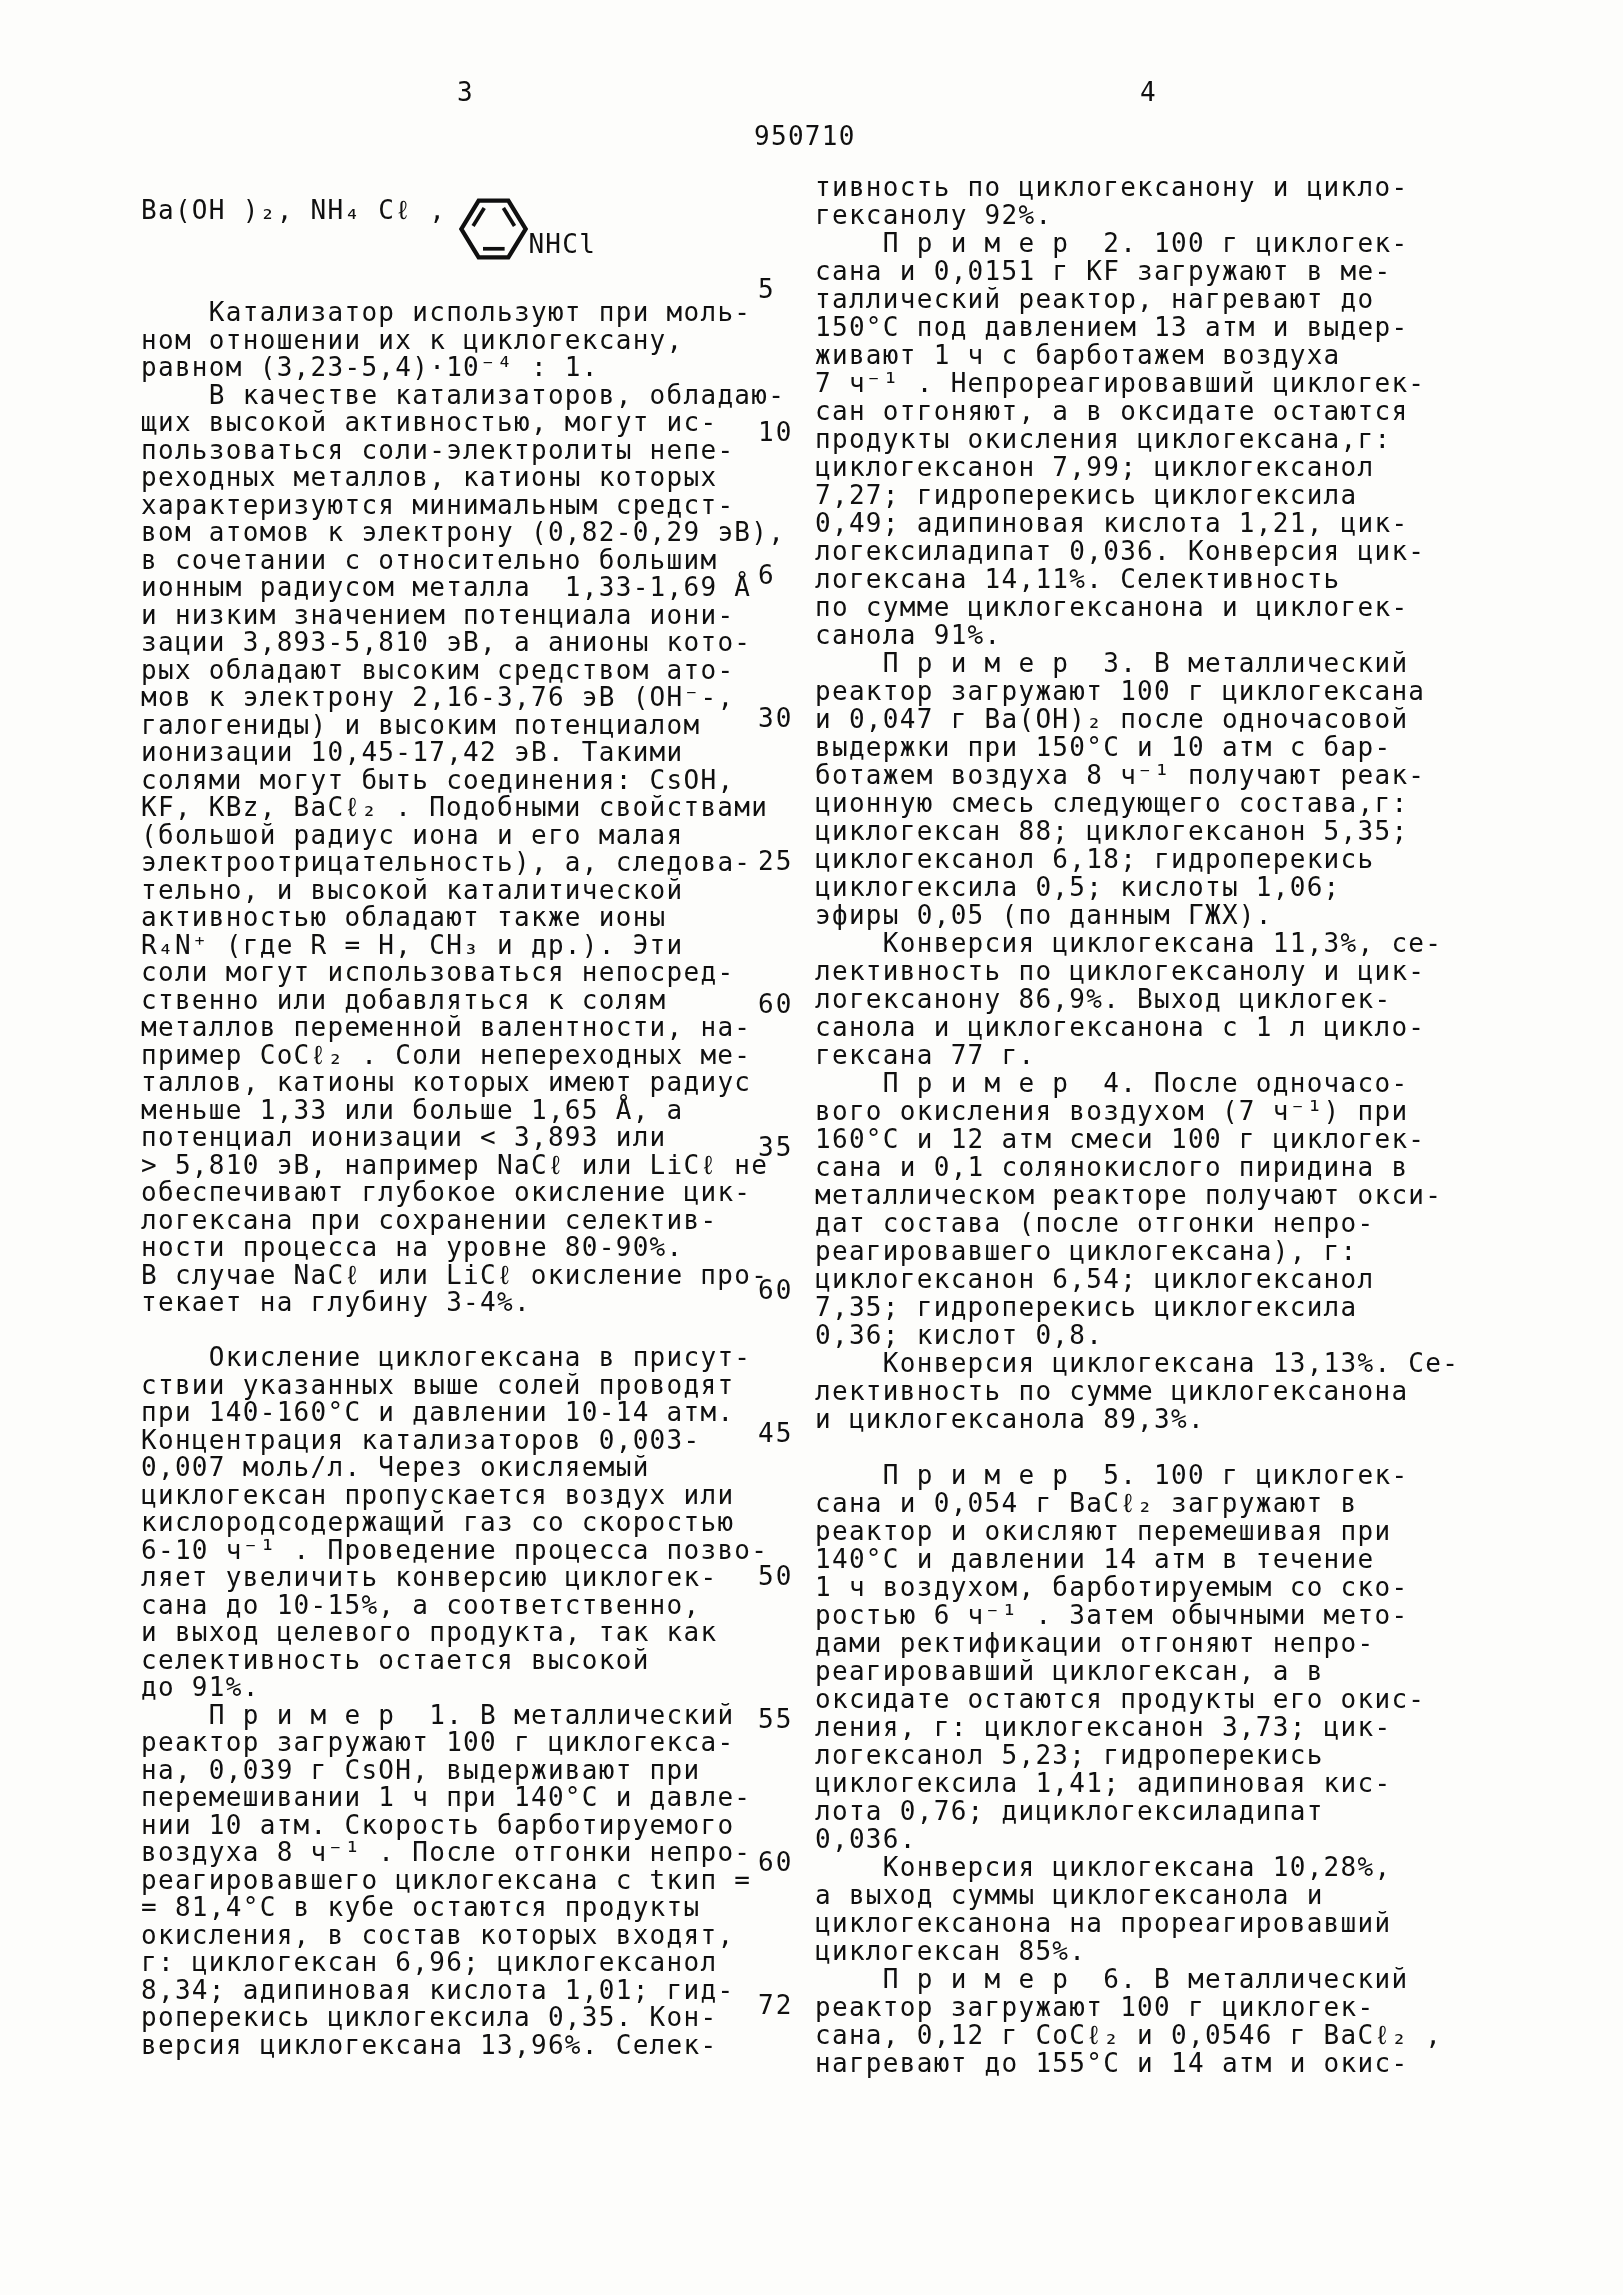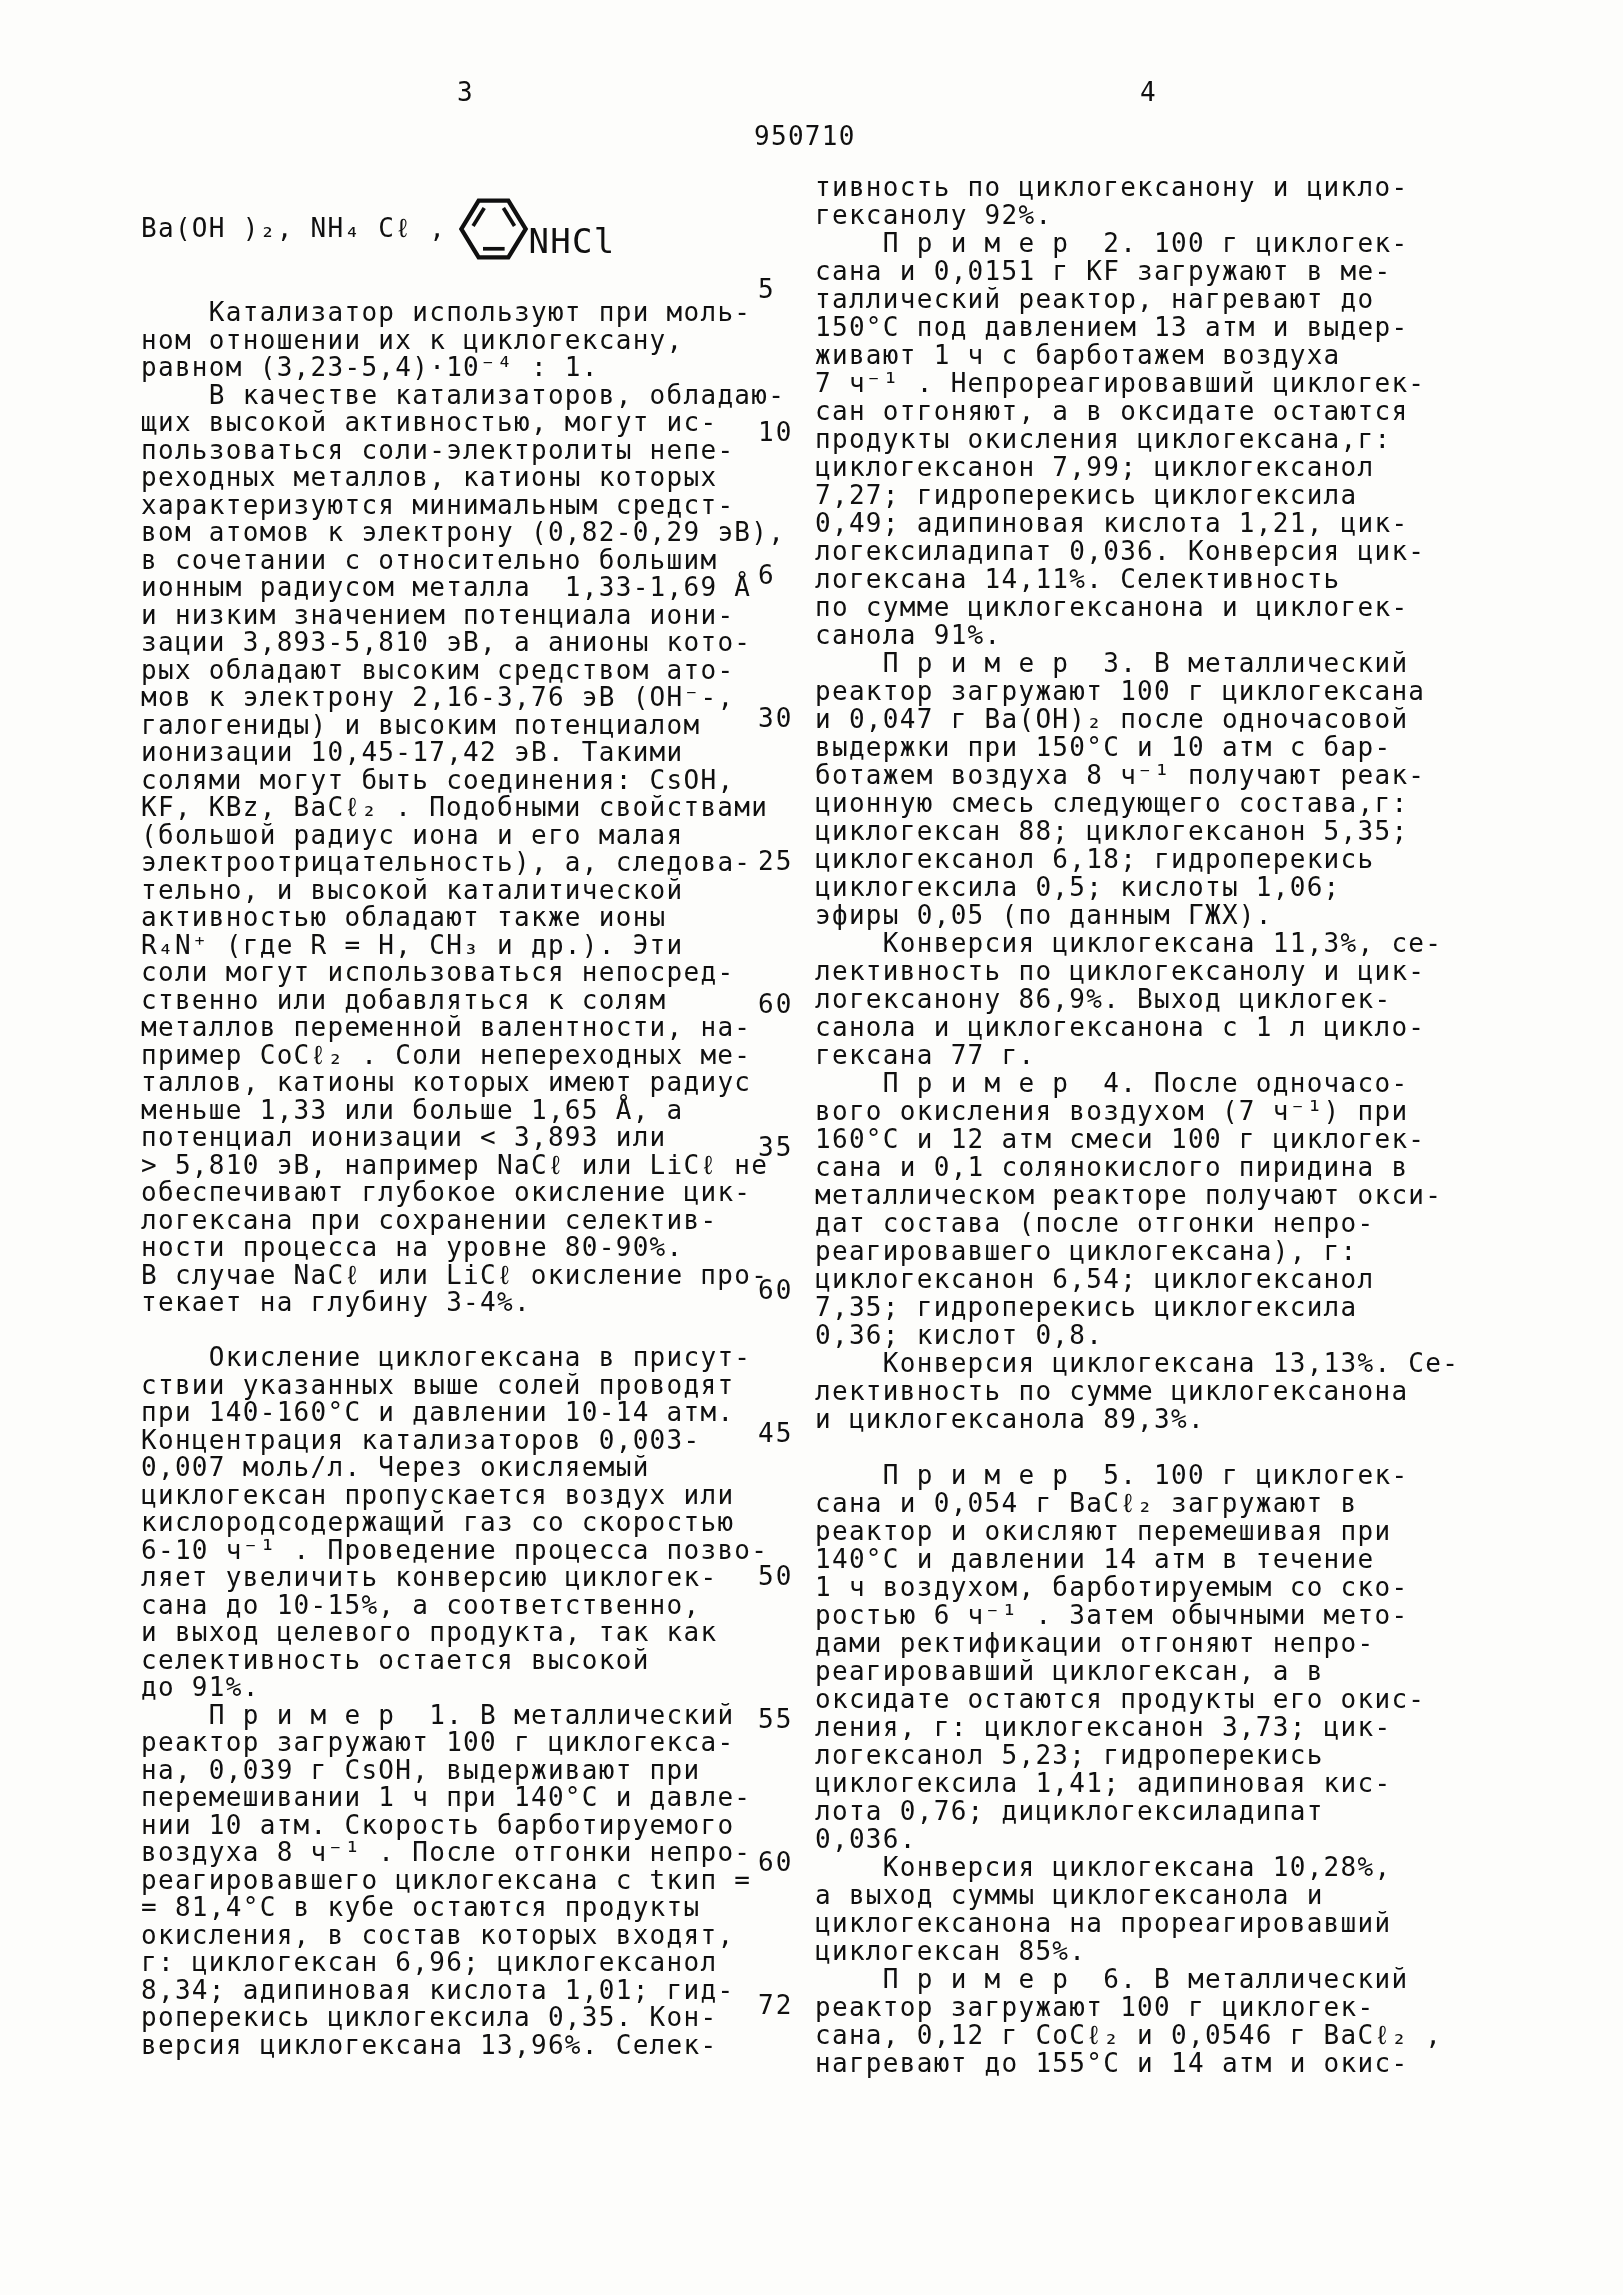--- a/index.html
+++ b/index.html
@@ -23,26 +23,26 @@
   
   .col { position: absolute; white-space: pre; }
   .col-left  { left: 141px;  top: 159px; }
   .col-right { left: 815px; top: 149px; }
   .text-line { font-size: 26px; letter-spacing: 1.3px; white-space: pre; }
   .col-left  .text-line { line-height: 27.5px; height: 27.5px; }
   .col-right .text-line { line-height: 28px; height: 28px; }
 
   
   .formula-row {
-    display: flex; align-items: center;
+    display: flex; align-items: flex-start;
     height: 68px;
     font-size: 26px; letter-spacing: 1.3px; white-space: pre;
   }
   .ring-svg { margin-left: 9.2px; display: block; }
-  .ring-label { font-size: 34px; letter-spacing: 1.3px; margin-left: -3.9px; margin-top: 23px; }
+  .ring-label { font-size: 26px; letter-spacing: 1.3px; margin-left: -3.9px; margin-top: 34px; }
 
   
   .line-gutter { position: absolute; left: 758px; top: 274px; width: 52px; }
   .gutter-num {
     height: 143px; font-size: 26px; letter-spacing: 2px;
     text-align: left;
   }
 </style>
 </head>
 <body>

